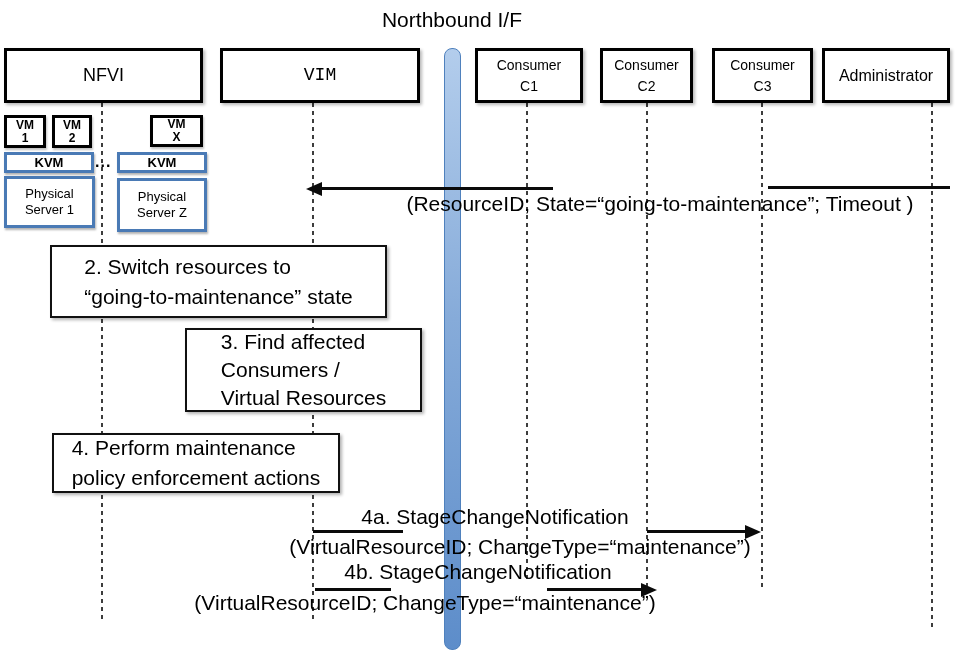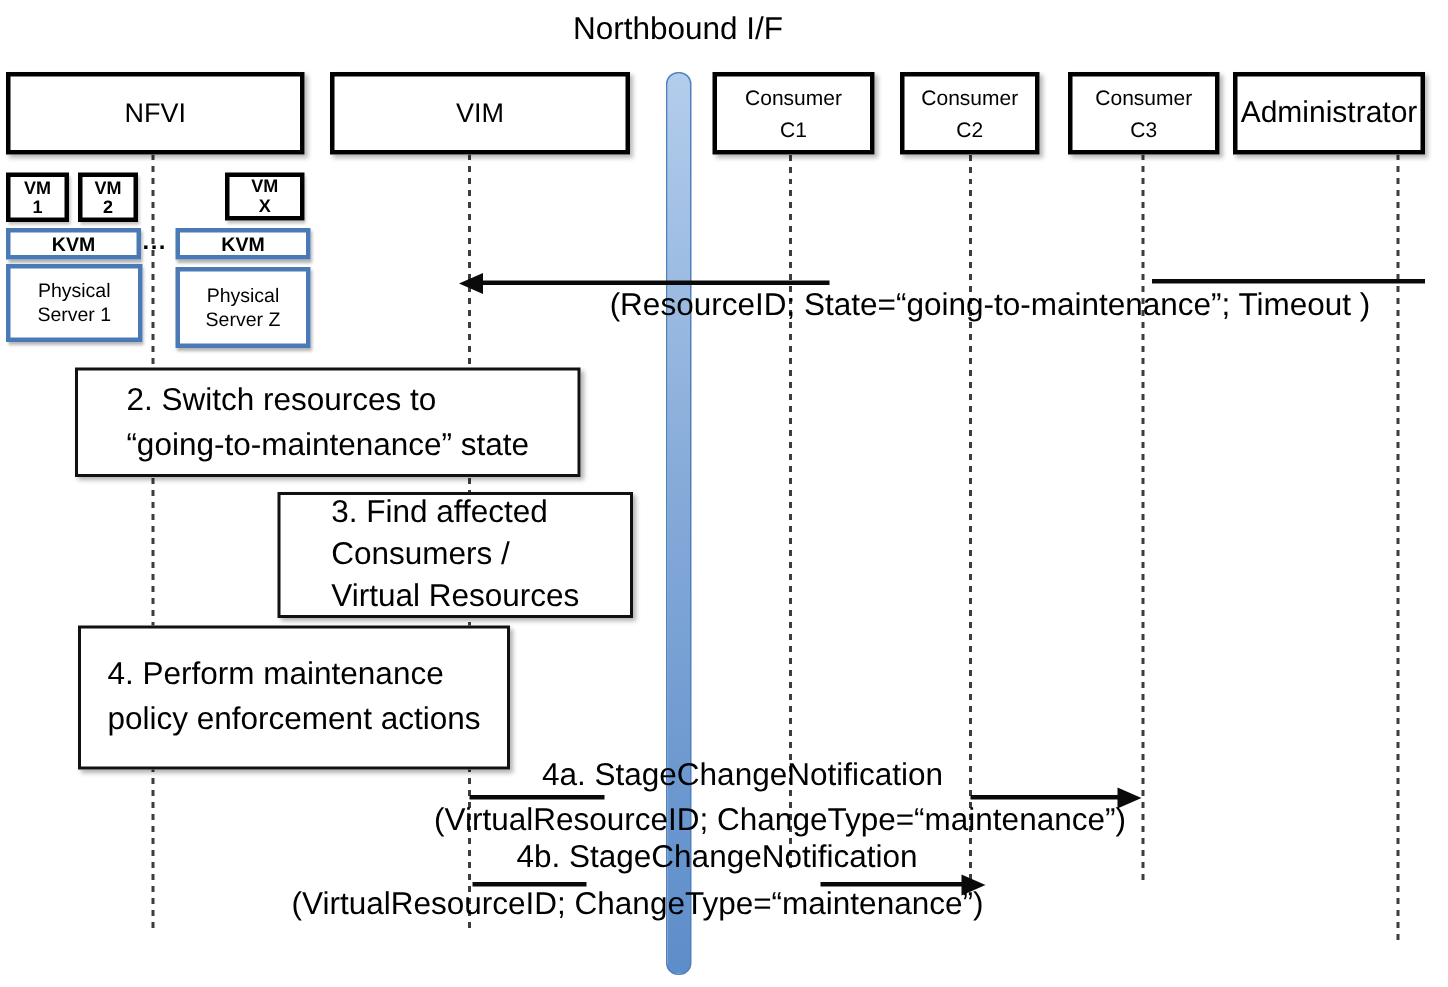--- a/index.html
+++ b/index.html
@@ -11,21 +11,21 @@
   }
   
   .hdr{
     position:absolute;top:48px;height:55px;background:#fff;
     border:3px solid #000;box-sizing:border-box;
     display:flex;align-items:center;justify-content:center;text-align:center;
     box-shadow:2px 2px 3px rgba(0,0,0,.28);
     font-size:18px;line-height:21px;white-space:pre-line;
   }
   .hdr.small{font-size:14px;}
-  .hdr.admin{font-size:20px;}
+  .hdr.admin{font-size:16px;}
   
   .life{
     position:absolute;top:103px;width:2px;
     background:repeating-linear-gradient(to bottom,#3d3d3d 0 4px,transparent 4px 8px);
   }
   
   .vmbox{
     position:absolute;background:#fff;border:3px solid #000;box-sizing:border-box;
     display:flex;align-items:center;justify-content:center;text-align:center;
     font-size:12px;line-height:13px;font-weight:600;white-space:pre-line;
@@ -83,21 +83,21 @@
   <div class="life" style="left:101px;height:519px;"></div>
   <div class="life" style="left:312px;height:517px;"></div>
   <div class="life" style="left:526px;height:477px;"></div>
   <div class="life" style="left:646px;height:490px;"></div>
   <div class="life" style="left:761px;height:487px;"></div>
   <div class="life" style="left:931px;height:527px;"></div>
 
   <div id="nb-bar"></div>
 
   <div class="hdr" style="left:4px;width:199px;">NFVI</div>
-  <div class="hdr" style="left:220px;width:200px;">VIM</div>
+  <div class="hdr" style="left:220px;width:200px;font-family:Liberation Mono, monospace;">VIM</div>
   <div class="hdr small" style="left:475px;width:108px;">Consumer
 C1</div>
   <div class="hdr small" style="left:600px;width:93px;">Consumer
 C2</div>
   <div class="hdr small" style="left:712px;width:101px;">Consumer
 C3</div>
   <div class="hdr admin" style="left:822px;width:128px;">Administrator</div>
 
   <div class="vmbox" style="left:4px;top:115px;width:42px;height:33px;">VM
 1</div>
@@ -116,21 +116,21 @@
   <div class="ah-left" style="left:306px;top:182px;"></div>
   <div class="seg" style="left:318px;top:187px;width:235px;"></div>
   <div class="seg" style="left:768px;top:186px;width:182px;"></div>
   <div class="mlabel" style="left:660px;top:192px;">(ResourceID; State=“going-to-maintenance”; Timeout )</div>
 
   <div class="step" style="left:50px;top:245px;width:337px;height:73px;line-height:30px;">2. Switch resources to
 “going-to-maintenance” state</div>
   <div class="step" style="left:185px;top:328px;width:237px;height:84px;line-height:28px;">3. Find affected
 Consumers /
 Virtual Resources</div>
-  <div class="step" style="left:52px;top:417px;width:288px;height:96px;line-height:30px;">4. Perform maintenance
+  <div class="step" style="left:52px;top:433px;width:288px;height:60px;line-height:30px;">4. Perform maintenance
 policy enforcement actions</div>
 
   <div class="mlabel" style="left:495px;top:505px;">4a. StageChangeNotification</div>
   <div class="seg" style="left:313px;top:530px;width:90px;"></div>
   <div class="seg" style="left:647px;top:530px;width:100px;"></div>
   <div class="ah-right" style="left:745px;top:525px;"></div>
   <div class="mlabel" style="left:520px;top:535px;">(VirtualResourceID; ChangeType=“maintenance”)</div>
 
   <div class="mlabel" style="left:478px;top:560px;">4b. StageChangeNotification</div>
   <div class="seg" style="left:315px;top:588px;width:76px;"></div>

